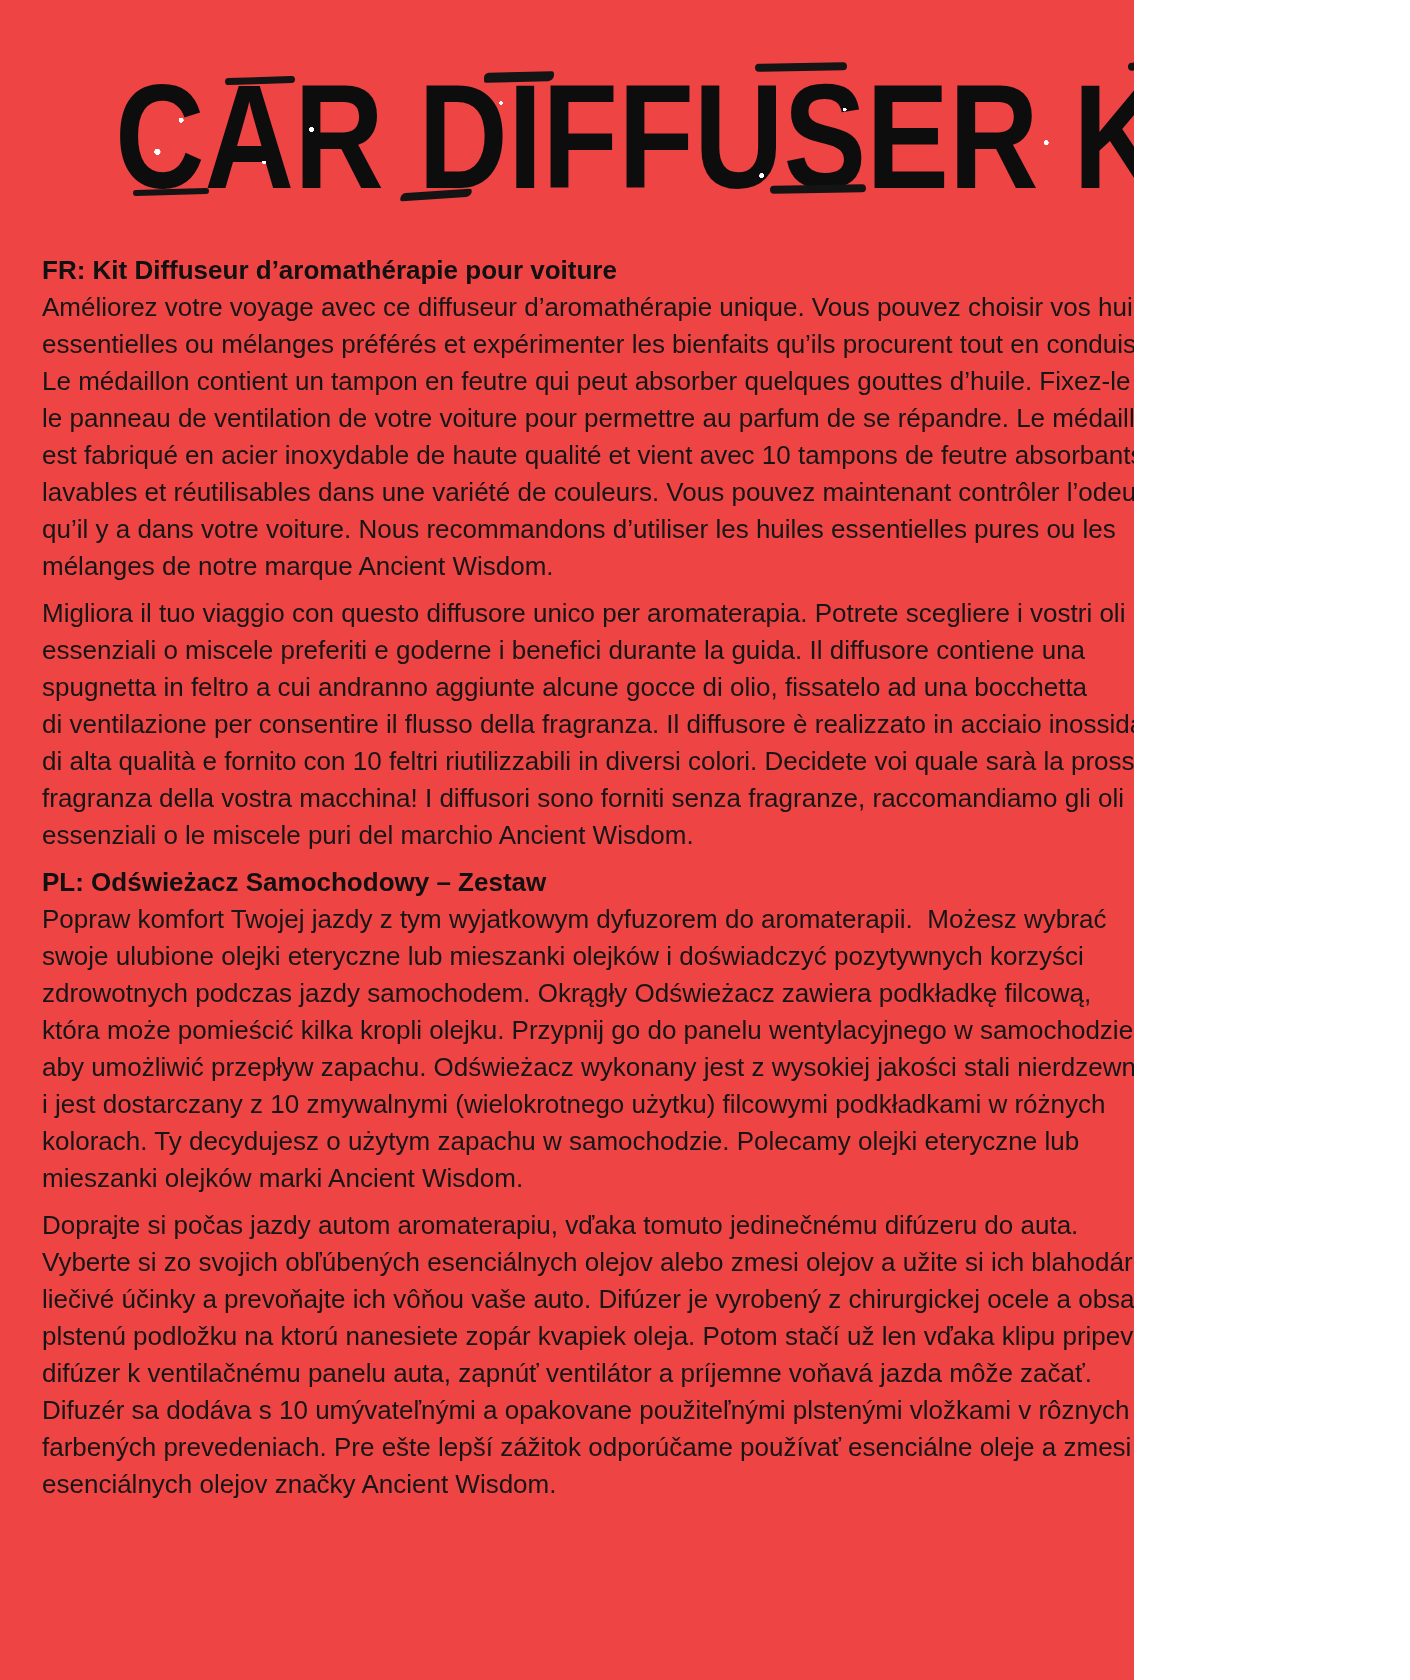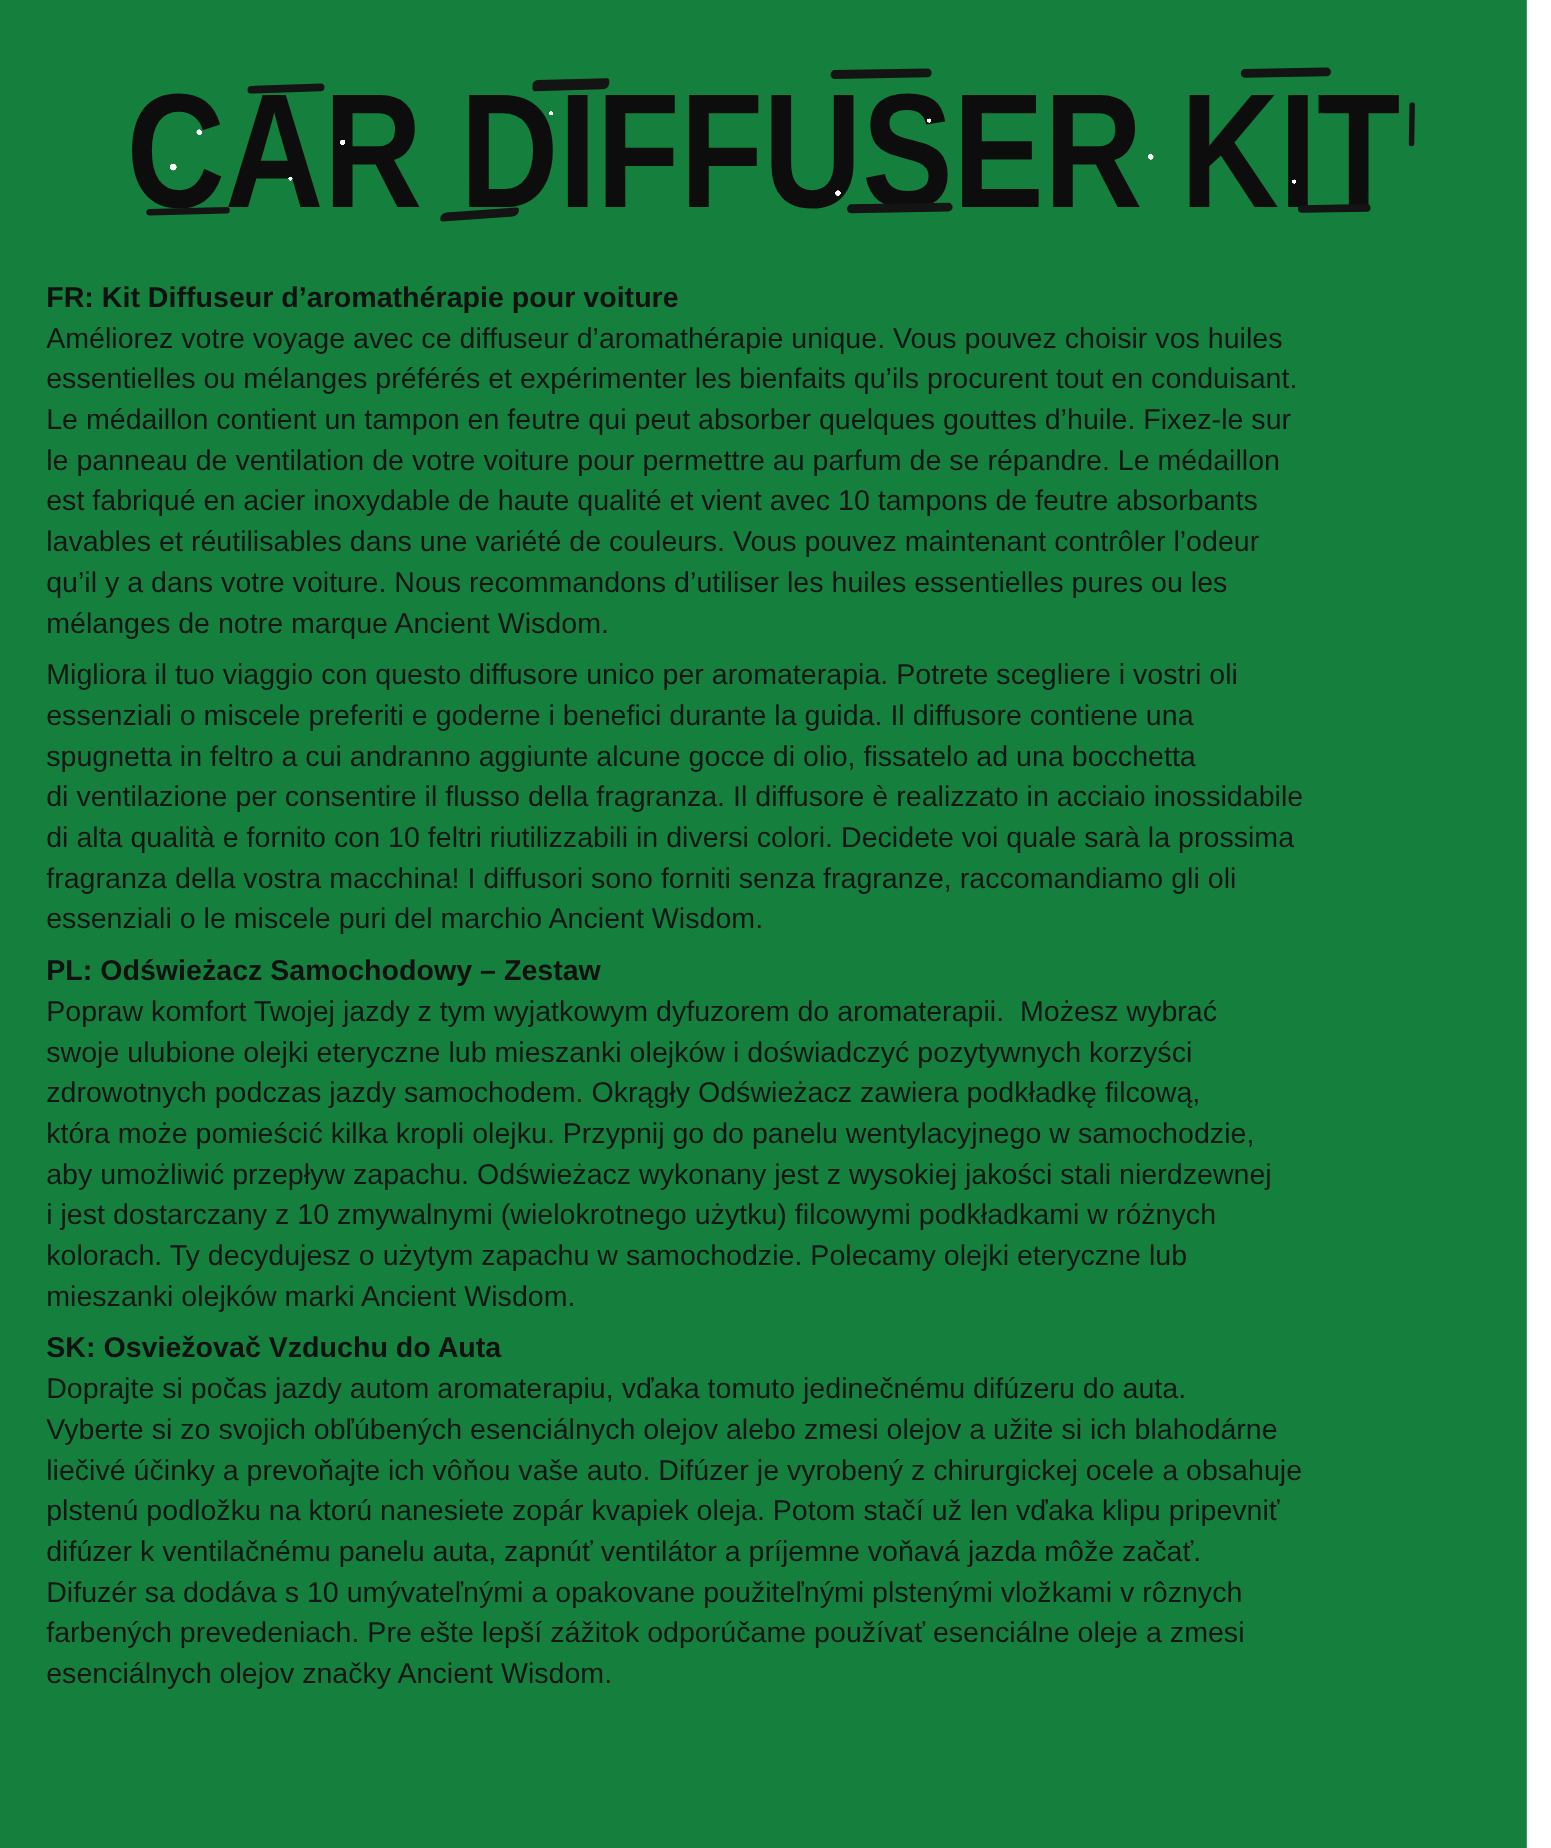--- a/index.html
+++ b/index.html
@@ -2,23 +2,23 @@
 <html><head>
 <meta charset="utf-8">
 <style>
   html, body {
     margin: 0;
     padding: 0;
     background: #ffffff;
   }
   .page {
     position: relative;
-    width: 1388px;
+    width: 1134px;
     height: 1680px;
-    background: #15803d;
+    background: #ef4444;
     overflow: hidden;
     font-family: "Liberation Sans", "DejaVu Sans", sans-serif;
     color: #161616;
   }
   
   .title-block {
     position: absolute;
     top: 0;
     left: 0;
     width: 1410px;
@@ -144,21 +144,20 @@
 swoje ulubione olejki eteryczne lub mieszanki olejków i doświadczyć pozytywnych korzyści
 zdrowotnych podczas jazdy samochodem. Okrągły Odświeżacz zawiera podkładkę filcową,
 która może pomieścić kilka kropli olejku. Przypnij go do panelu wentylacyjnego w samochodzie,
 aby umożliwić przepływ zapachu. Odświeżacz wykonany jest z wysokiej jakości stali nierdzewnej
 i jest dostarczany z 10 zmywalnymi (wielokrotnego użytku) filcowymi podkładkami w różnych
 kolorach. Ty decydujesz o użytym zapachu w samochodzie. Polecamy olejki eteryczne lub
 mieszanki olejków marki Ancient Wisdom.</p>
     </div>
 
     <div class="section">
-      <h2>SK: Osviežovač Vzduchu do Auta</h2>
       <p>Doprajte si počas jazdy autom aromaterapiu, vďaka tomuto jedinečnému difúzeru do auta.
 Vyberte si zo svojich obľúbených esenciálnych olejov alebo zmesi olejov a užite si ich blahodárne
 liečivé účinky a prevoňajte ich vôňou vaše auto. Difúzer je vyrobený z chirurgickej ocele a obsahuje
 plstenú podložku na ktorú nanesiete zopár kvapiek oleja. Potom stačí už len vďaka klipu pripevniť
 difúzer k ventilačnému panelu auta, zapnúť ventilátor a príjemne voňavá jazda môže začať.
 Difuzér sa dodáva s 10 umývateľnými a opakovane použiteľnými plstenými vložkami v rôznych
 farbených prevedeniach. Pre ešte lepší zážitok odporúčame používať esenciálne oleje a zmesi
 esenciálnych olejov značky Ancient Wisdom.</p>
     </div>
 

